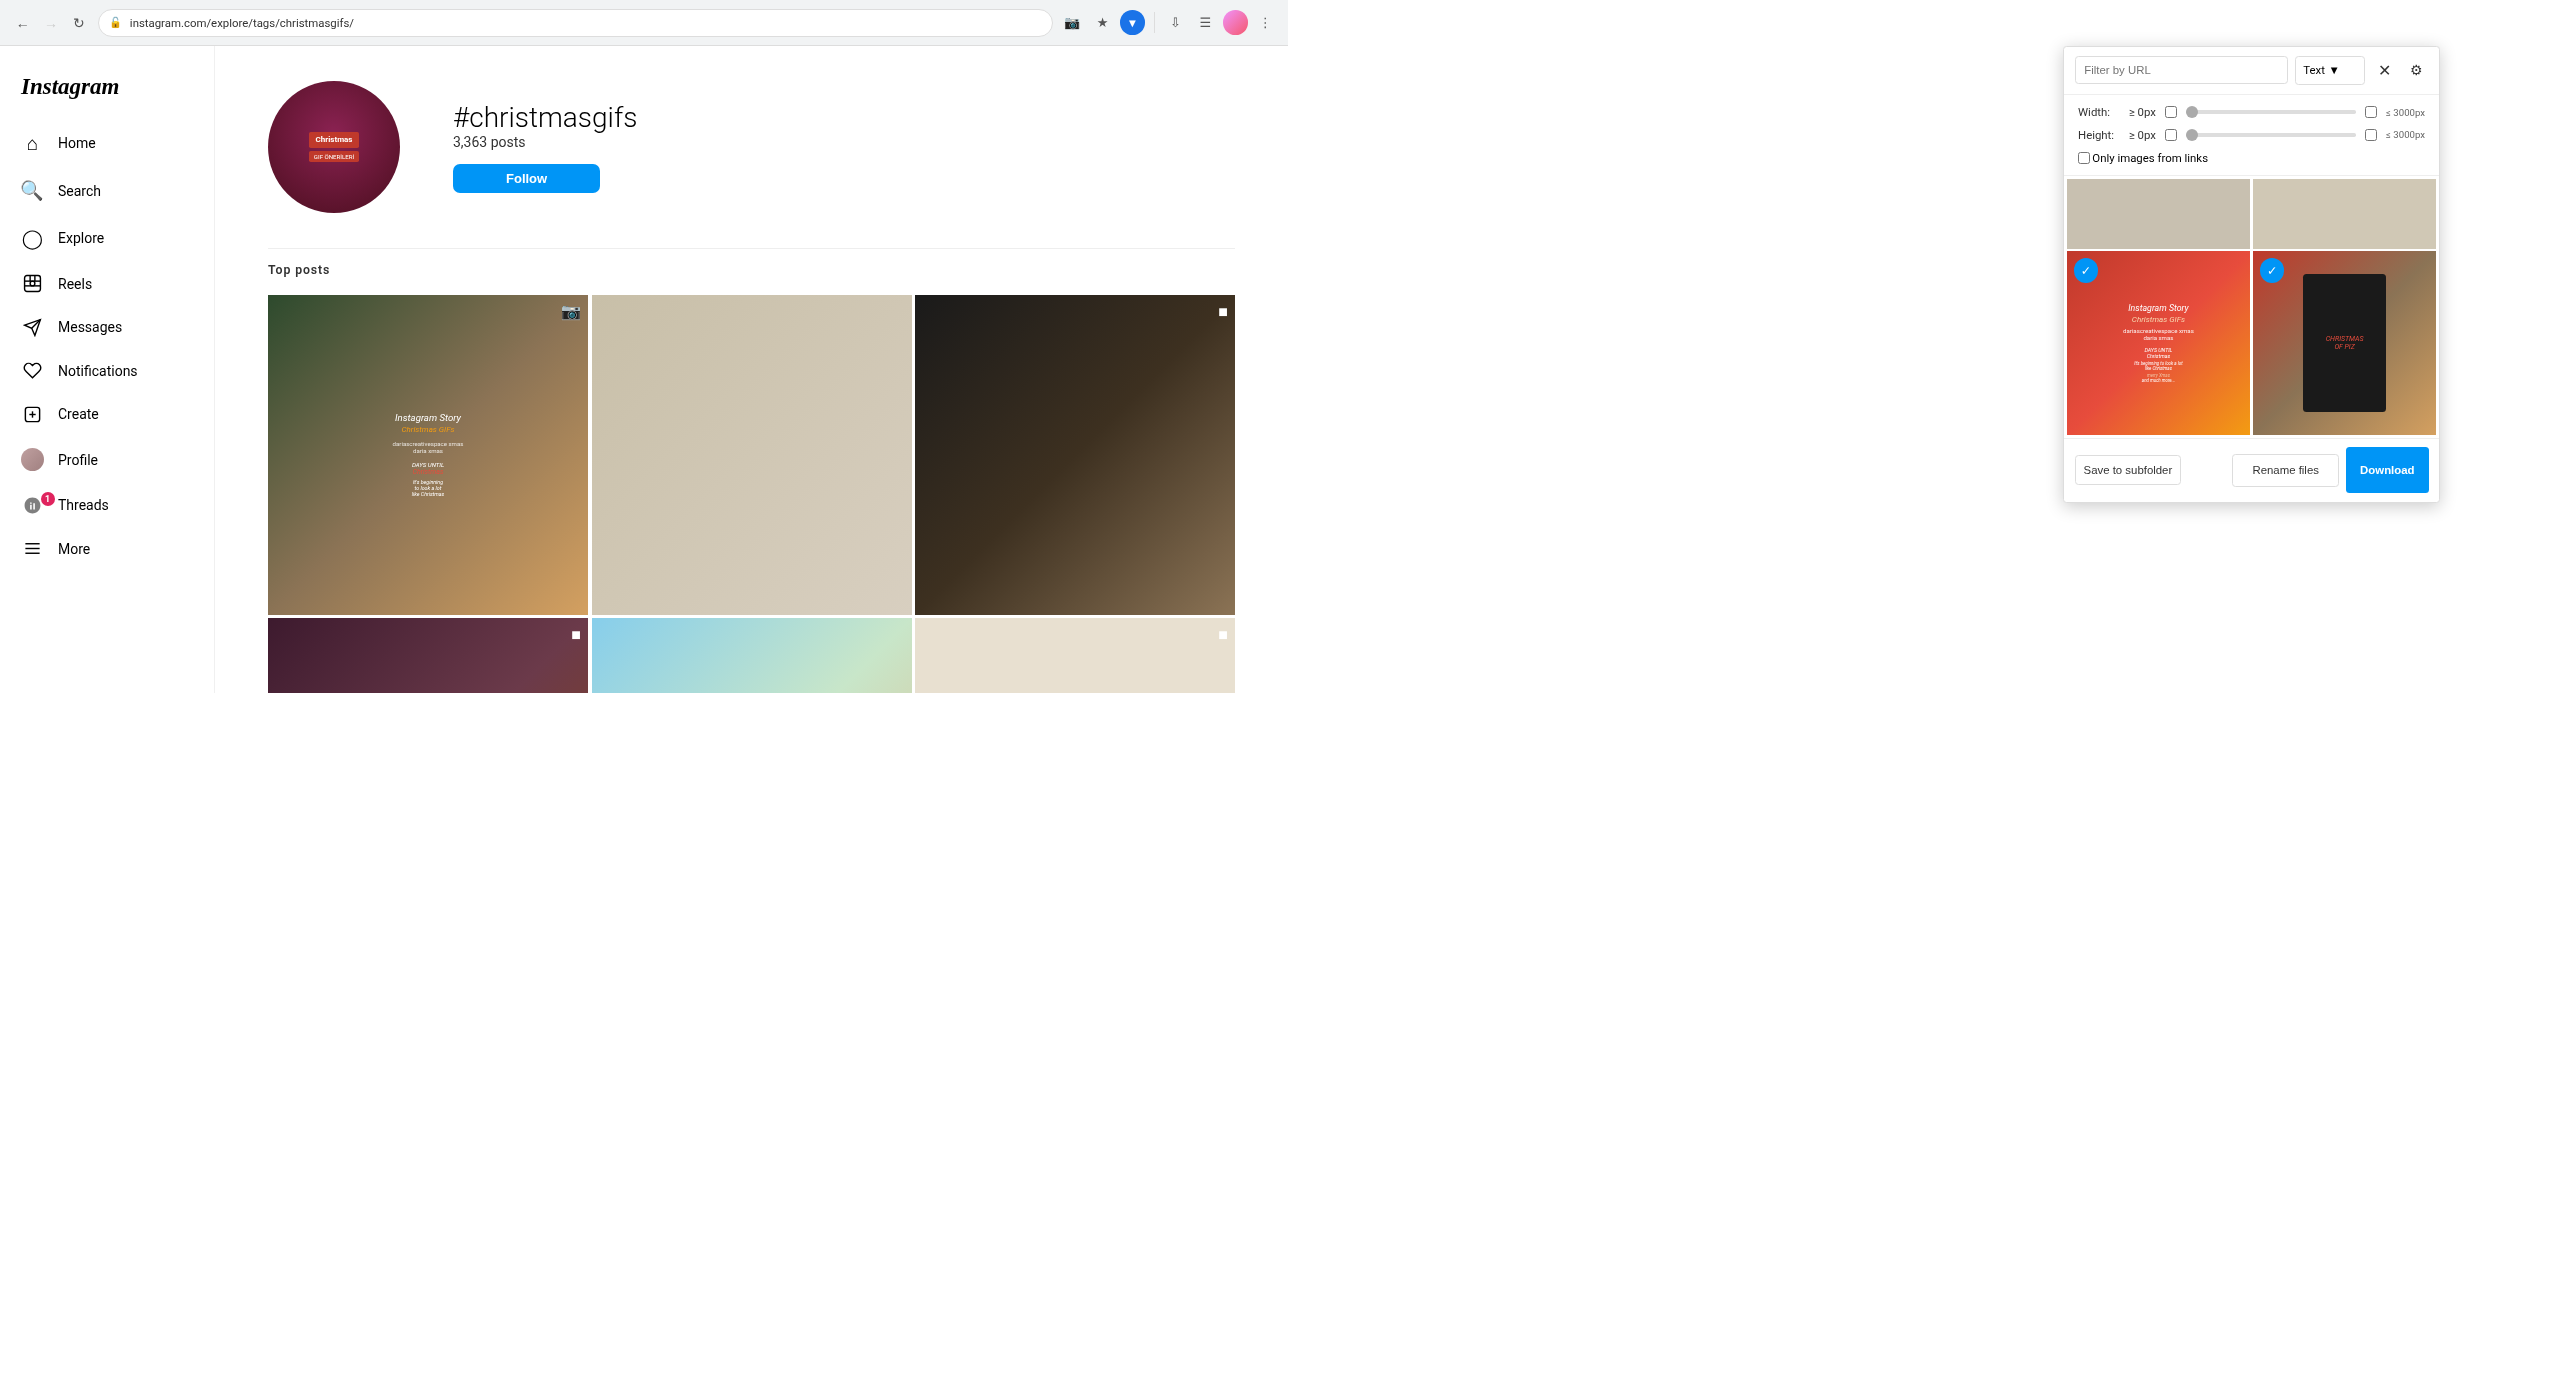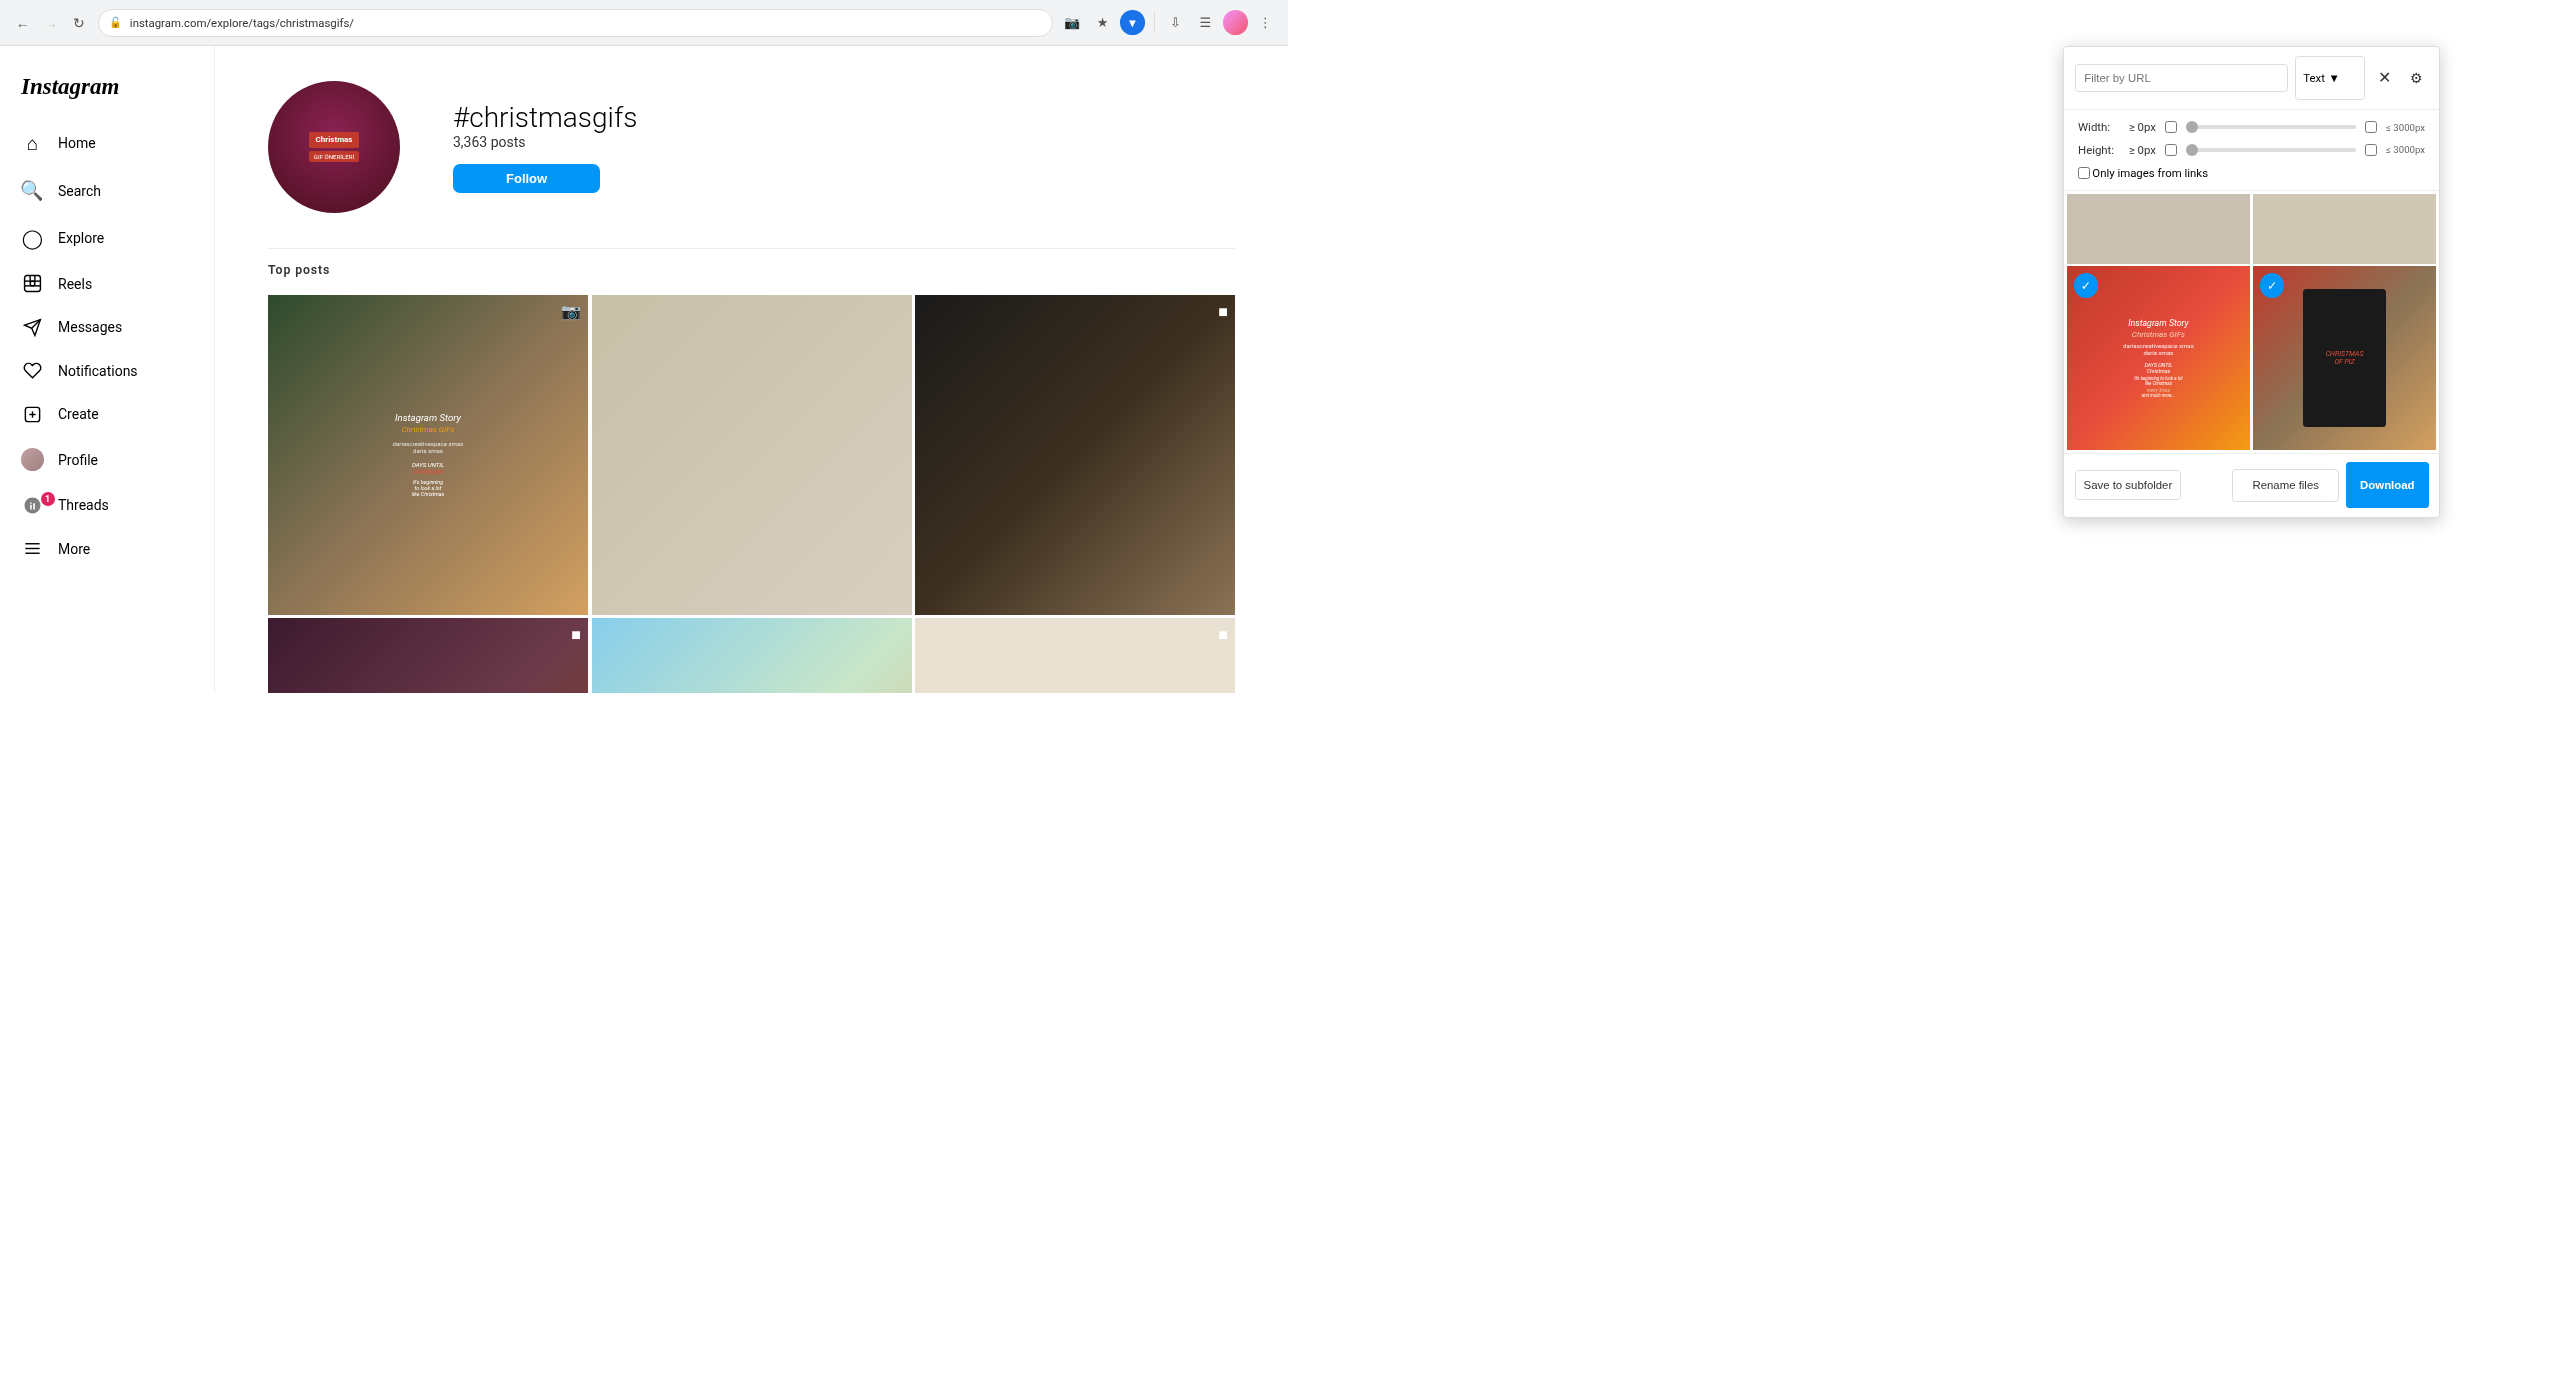--- a/index.html
+++ b/index.html
@@ -236,21 +236,21 @@
     }
     .text-dropdown {
       display: flex;
       align-items: center;
       border: 0.9px solid #ddd;
       border-radius: 3.5px;
       padding: 3.5px 7px;
       font-size: 11.4px;
       cursor: pointer;
       gap: 3.5px;
-      height: 44px;
+      height: 29px;
       min-width: 70px;
     }
     .popup-close-btn {
       width: 24.6px; height: 24.6px;
       border: none; background: none;
       font-size: 16px;
       cursor: pointer;
       color: #333;
       display: flex; align-items: center; justify-content: center;
     }

